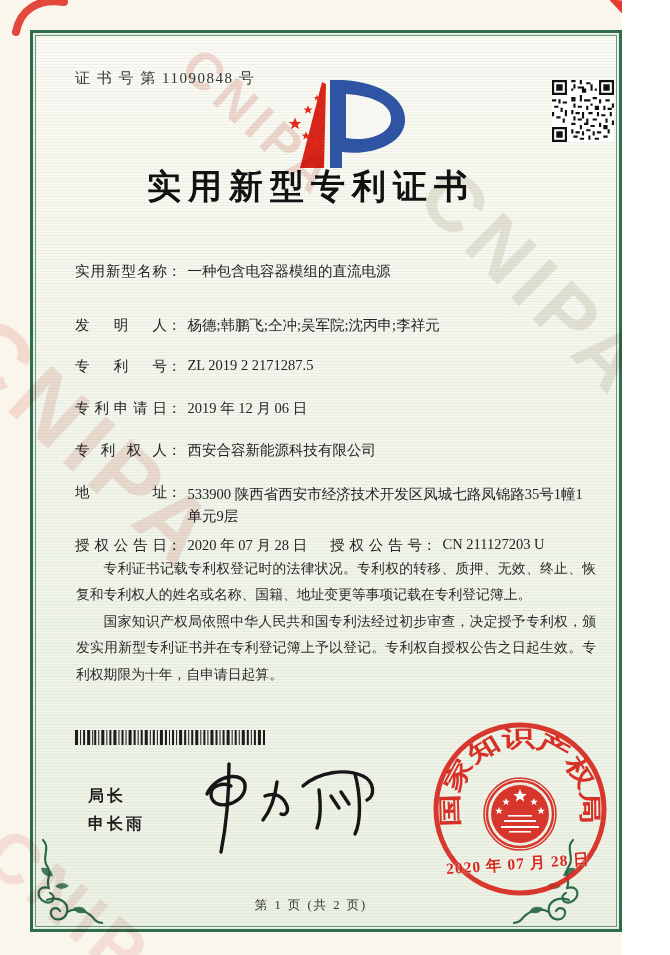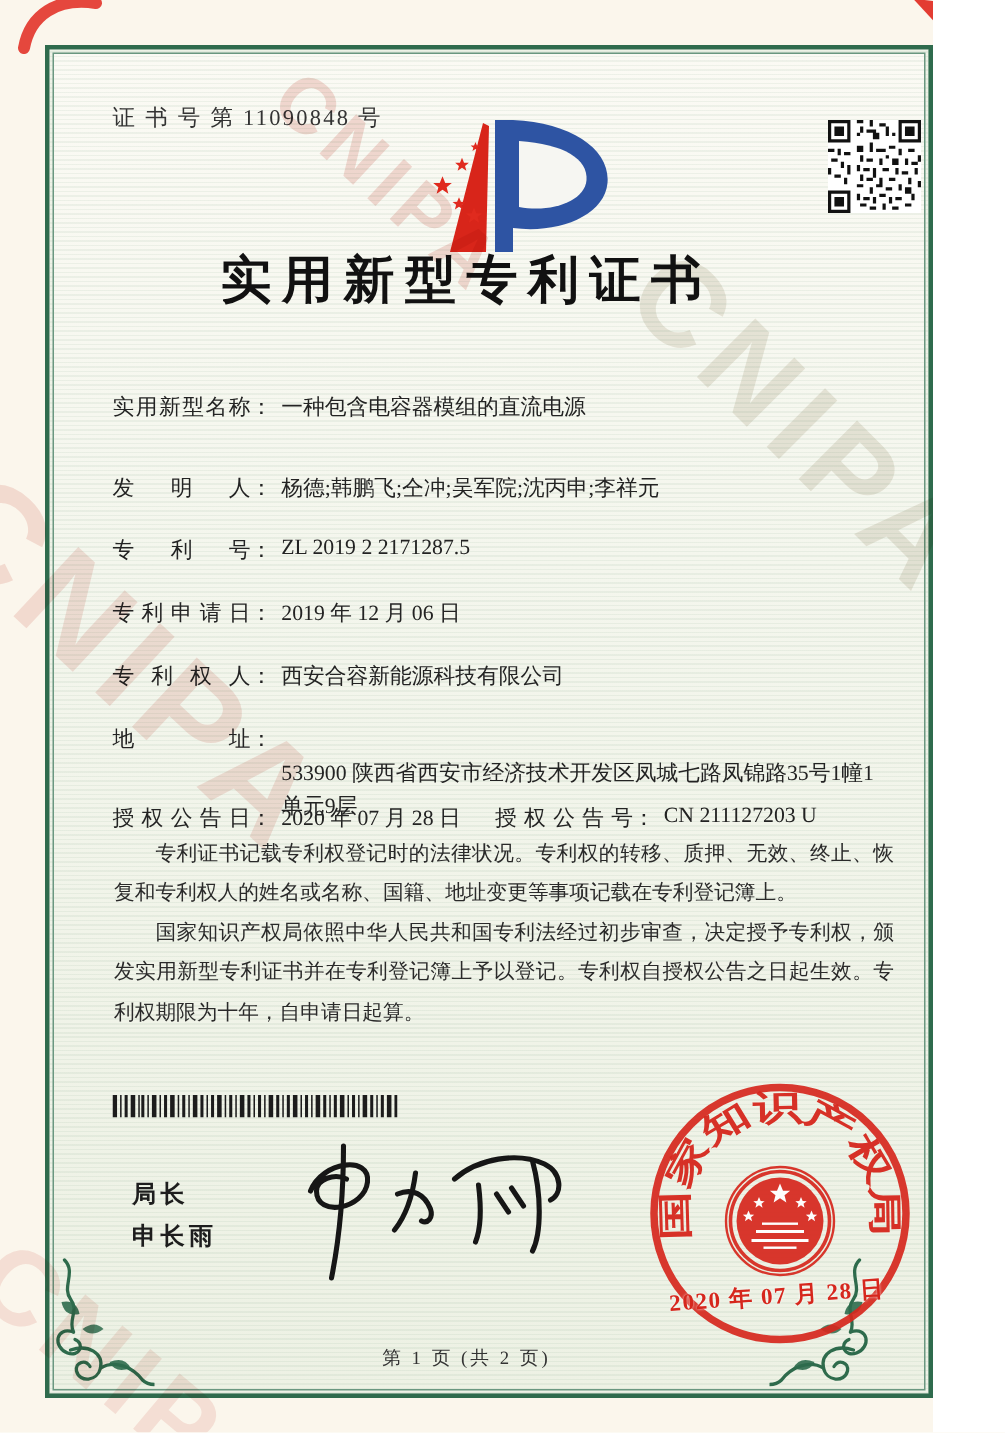--- a/index.html
+++ b/index.html
@@ -12,21 +12,21 @@
         background:linear-gradient(180deg,#fbfaf4 0%,#f4f6ed 38%,#edf1e4 100%);}
   .cert::after{content:"";position:absolute;inset:0;
         background:repeating-linear-gradient(0deg, rgba(120,160,130,.10) 0 1px, transparent 1px 3px);
         pointer-events:none;}
   .abs{position:absolute;}
   .cert-no{left:75px;top:69px;font-size:15px;letter-spacing:1.5px;color:#333;}
   .title{left:0;right:0;top:164px;text-align:center;font-size:34px;font-weight:bold;letter-spacing:7px;color:#111;}
   .frow{position:absolute;left:75px;font-size:14.5px;white-space:nowrap;color:#232323;}
   .flabel{display:inline-block;width:92px;text-align:justify;text-align-last:justify;vertical-align:top;}
   .colon{vertical-align:top;}
-  .fvalue{margin-left:6px;vertical-align:top;margin-top:22px;}
+  .fvalue{margin-left:6px;vertical-align:top;}
   .wrapval{display:inline-block;white-space:normal;width:402px;line-height:1.55;}
   .g2{position:absolute;left:255px;top:0;font-family:Liberation Serif, serif;}
   .bodytext{left:76px;top:556px;width:520px;font-size:13.8px;line-height:1.92;
             text-align:justify;color:#2a2a2a;}
   .bodytext p{margin:0;text-indent:2em;}
   .dept{left:88px;font-family:"Liberation Sans",sans-serif;font-size:16px;letter-spacing:3px;color:#1d1d1d;font-weight:bold;text-align:right;}
   .footer{left:0;right:0;top:897px;text-align:center;font-size:12.5px;letter-spacing:2px;color:#333;}
   
   .wm{position:absolute;font-family:"Liberation Sans",sans-serif;font-weight:bold;
       mix-blend-mode:multiply;pointer-events:none;white-space:nowrap;z-index:4;}

